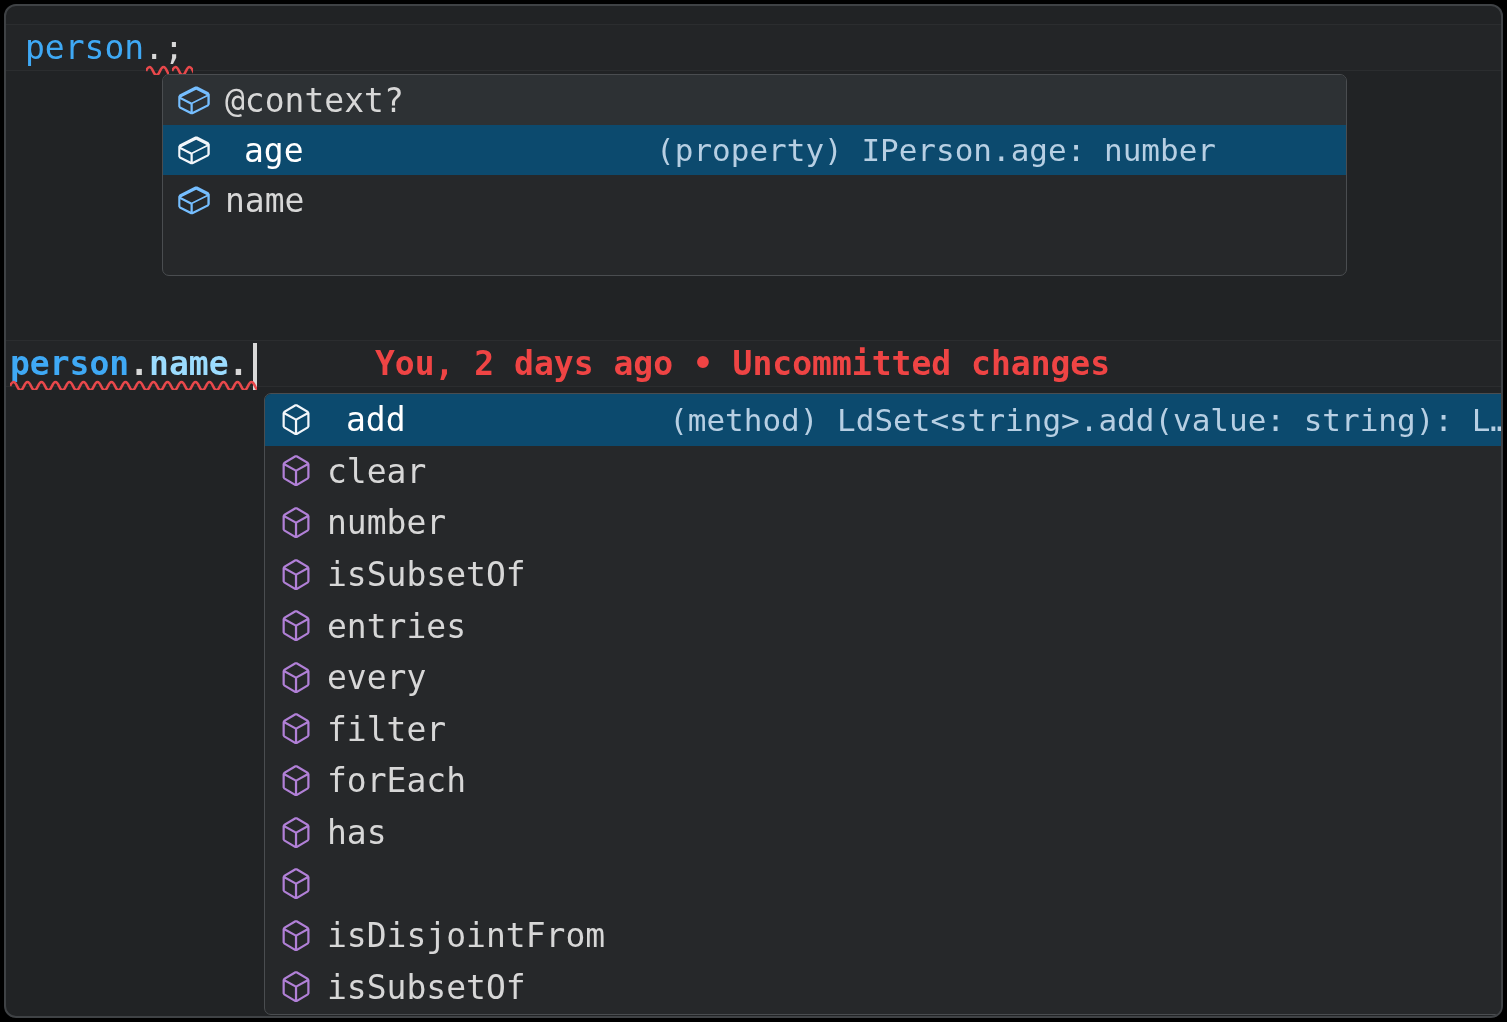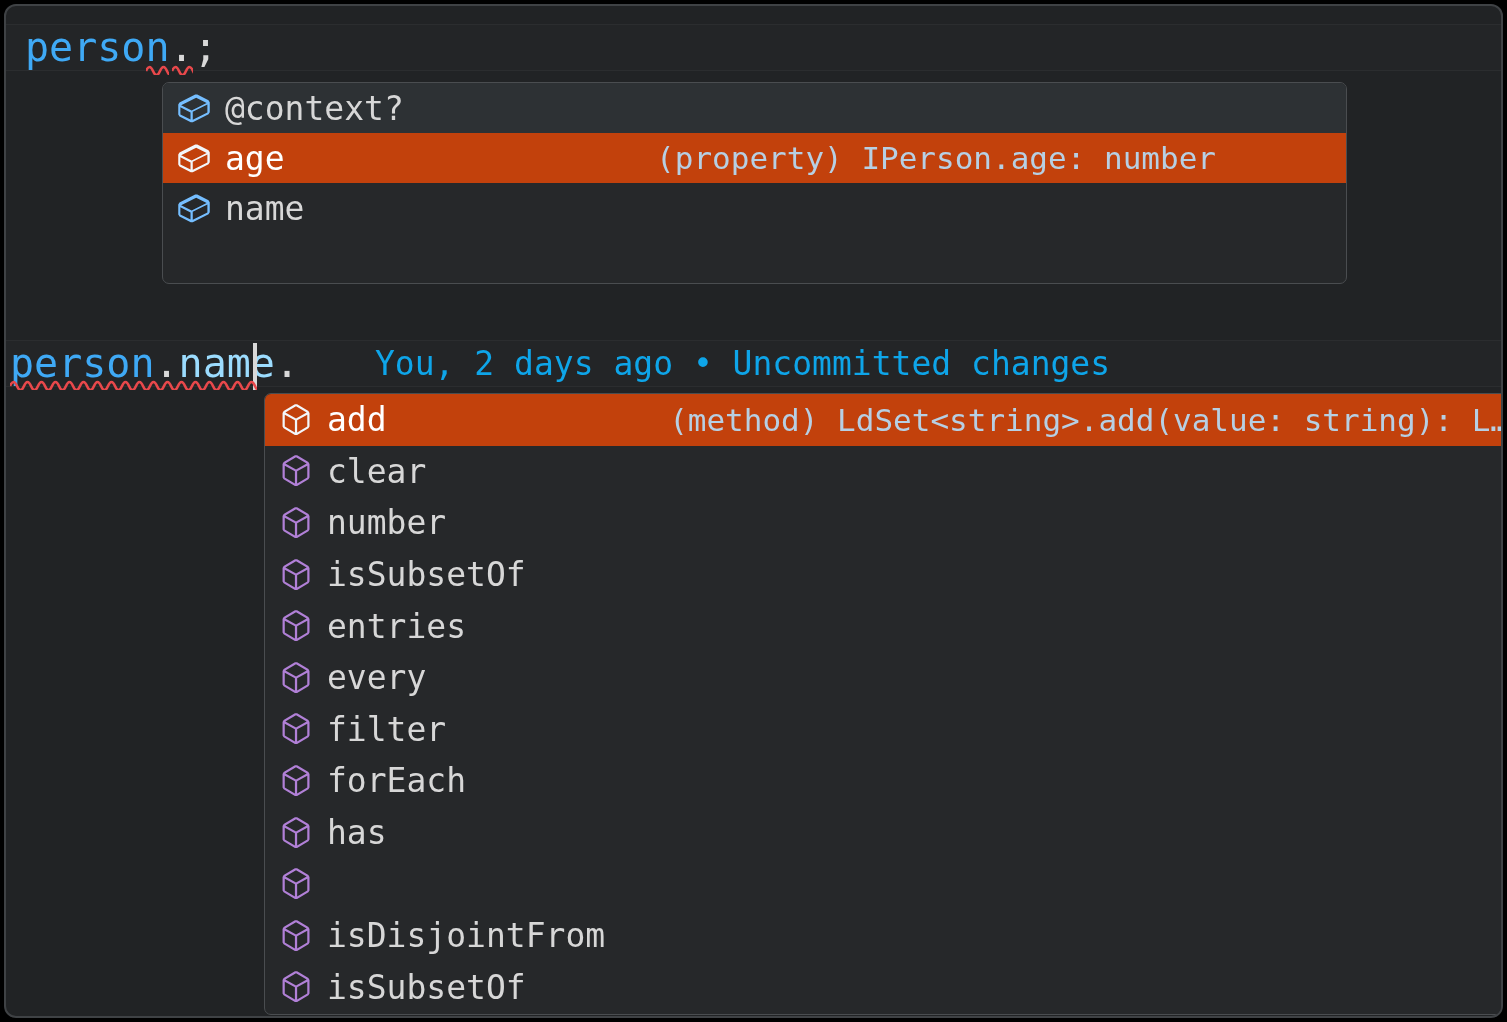--- a/index.html
+++ b/index.html
@@ -5,37 +5,37 @@
   html,body{margin:0;padding:0;background:#000;width:1507px;height:1022px;overflow:hidden;
             font-family:"DejaVu Sans Mono","Liberation Mono",monospace;}
   .frame{position:absolute;left:0;top:0;width:1507px;height:1022px;background:#000;}
   .window{position:absolute;left:4px;top:4px;right:4px;bottom:4px;background:#212325;
           border:2px solid #3f4245;border-radius:12px;overflow:hidden;}
 
   
   .code-line{position:absolute;left:0;right:0;height:45px;
              border-top:1px solid #2b2d2f;border-bottom:1px solid #2b2d2f;
              background:rgba(255,255,255,0.012);}
-  .code-line .code{position:absolute;top:0;font-size:40px;line-height:45px;white-space:pre;}
+  .code-line .code{position:absolute;top:0;font-size:33px;line-height:45px;white-space:pre;}
   #line1{top:18px;}
   #line1 .code{left:19px;}
-  #line2{top:334px;}
+  #line2{top:334px;font-weight:bold;}
   #line2 .code{left:4px;}
-  .blame{position:absolute;left:369px;top:0;font-size:33px;line-height:45px;color:#0ea5e9;white-space:pre;}
+  .blame{position:absolute;left:369px;top:0;font-size:33px;line-height:45px;color:#ef4444;white-space:pre;}
   .cursor{position:absolute;left:247px;top:2px;width:4px;height:47px;background:#d9d9d9;}
   .squiggle{position:absolute;pointer-events:none;}
 
   
   .suggest{position:absolute;background:#26282a;border:1px solid #4a4d50;border-radius:7px;
            box-sizing:border-box;overflow:hidden;}
-  #suggest-top{left:156px;top:76px;width:1185px;height:202px;--rh:50px;}
+  #suggest-top{left:156px;top:68px;width:1185px;height:202px;--rh:50px;}
   #suggest-bottom{left:258px;top:387px;width:1250px;height:622px;--rh:51.6px;border-top-right-radius:0;border-bottom-right-radius:0;}
   .srow{display:flex;align-items:center;height:var(--rh);box-sizing:border-box;}
   .srow.hovered{background:#2d3134;}
-  .srow.selected{background:#c2410c;}
+  .srow.selected{background:#0c4a6e;gap:19px;}
   .srow .icon{flex:0 0 auto;width:36px;height:36px;margin-left:13px;display:flex;align-items:center;justify-content:center;}
   .srow .icon svg{width:36px;height:36px;display:block;}
   .srow .label{margin-left:13px;font-size:33px;color:#d7d7d7;white-space:pre;}
   .srow.selected .label{color:#ffffff;}
   .srow .right{margin-left:auto;font-size:31px;color:#9db4c4;white-space:nowrap;overflow:hidden;}
   .srow.selected .right{color:#b7cfe3;}
   #suggest-top .right{margin-right:130px;}
   #suggest-bottom .right{margin-right:4px;}
 </style>
 </head>

